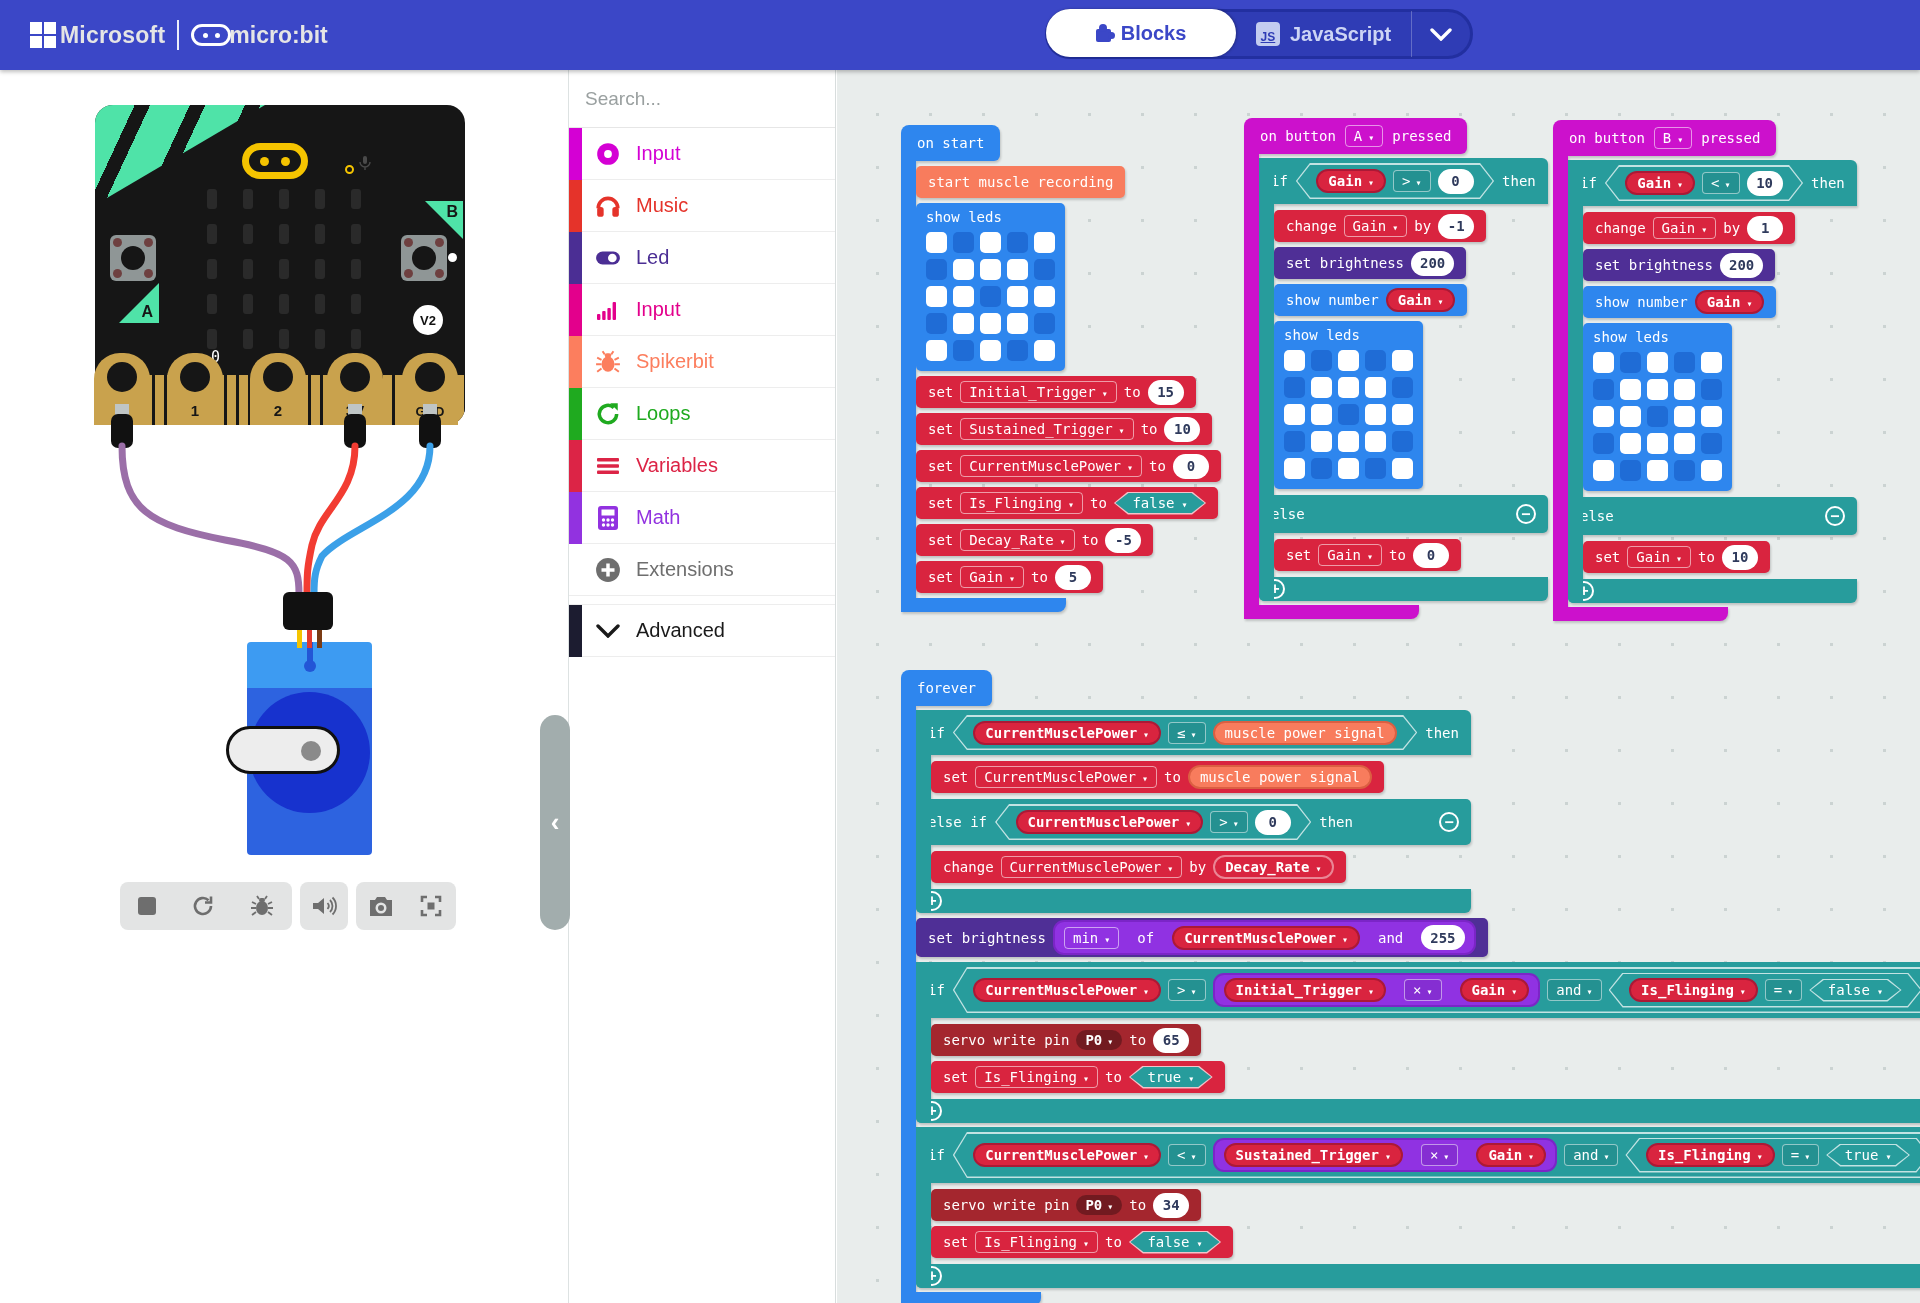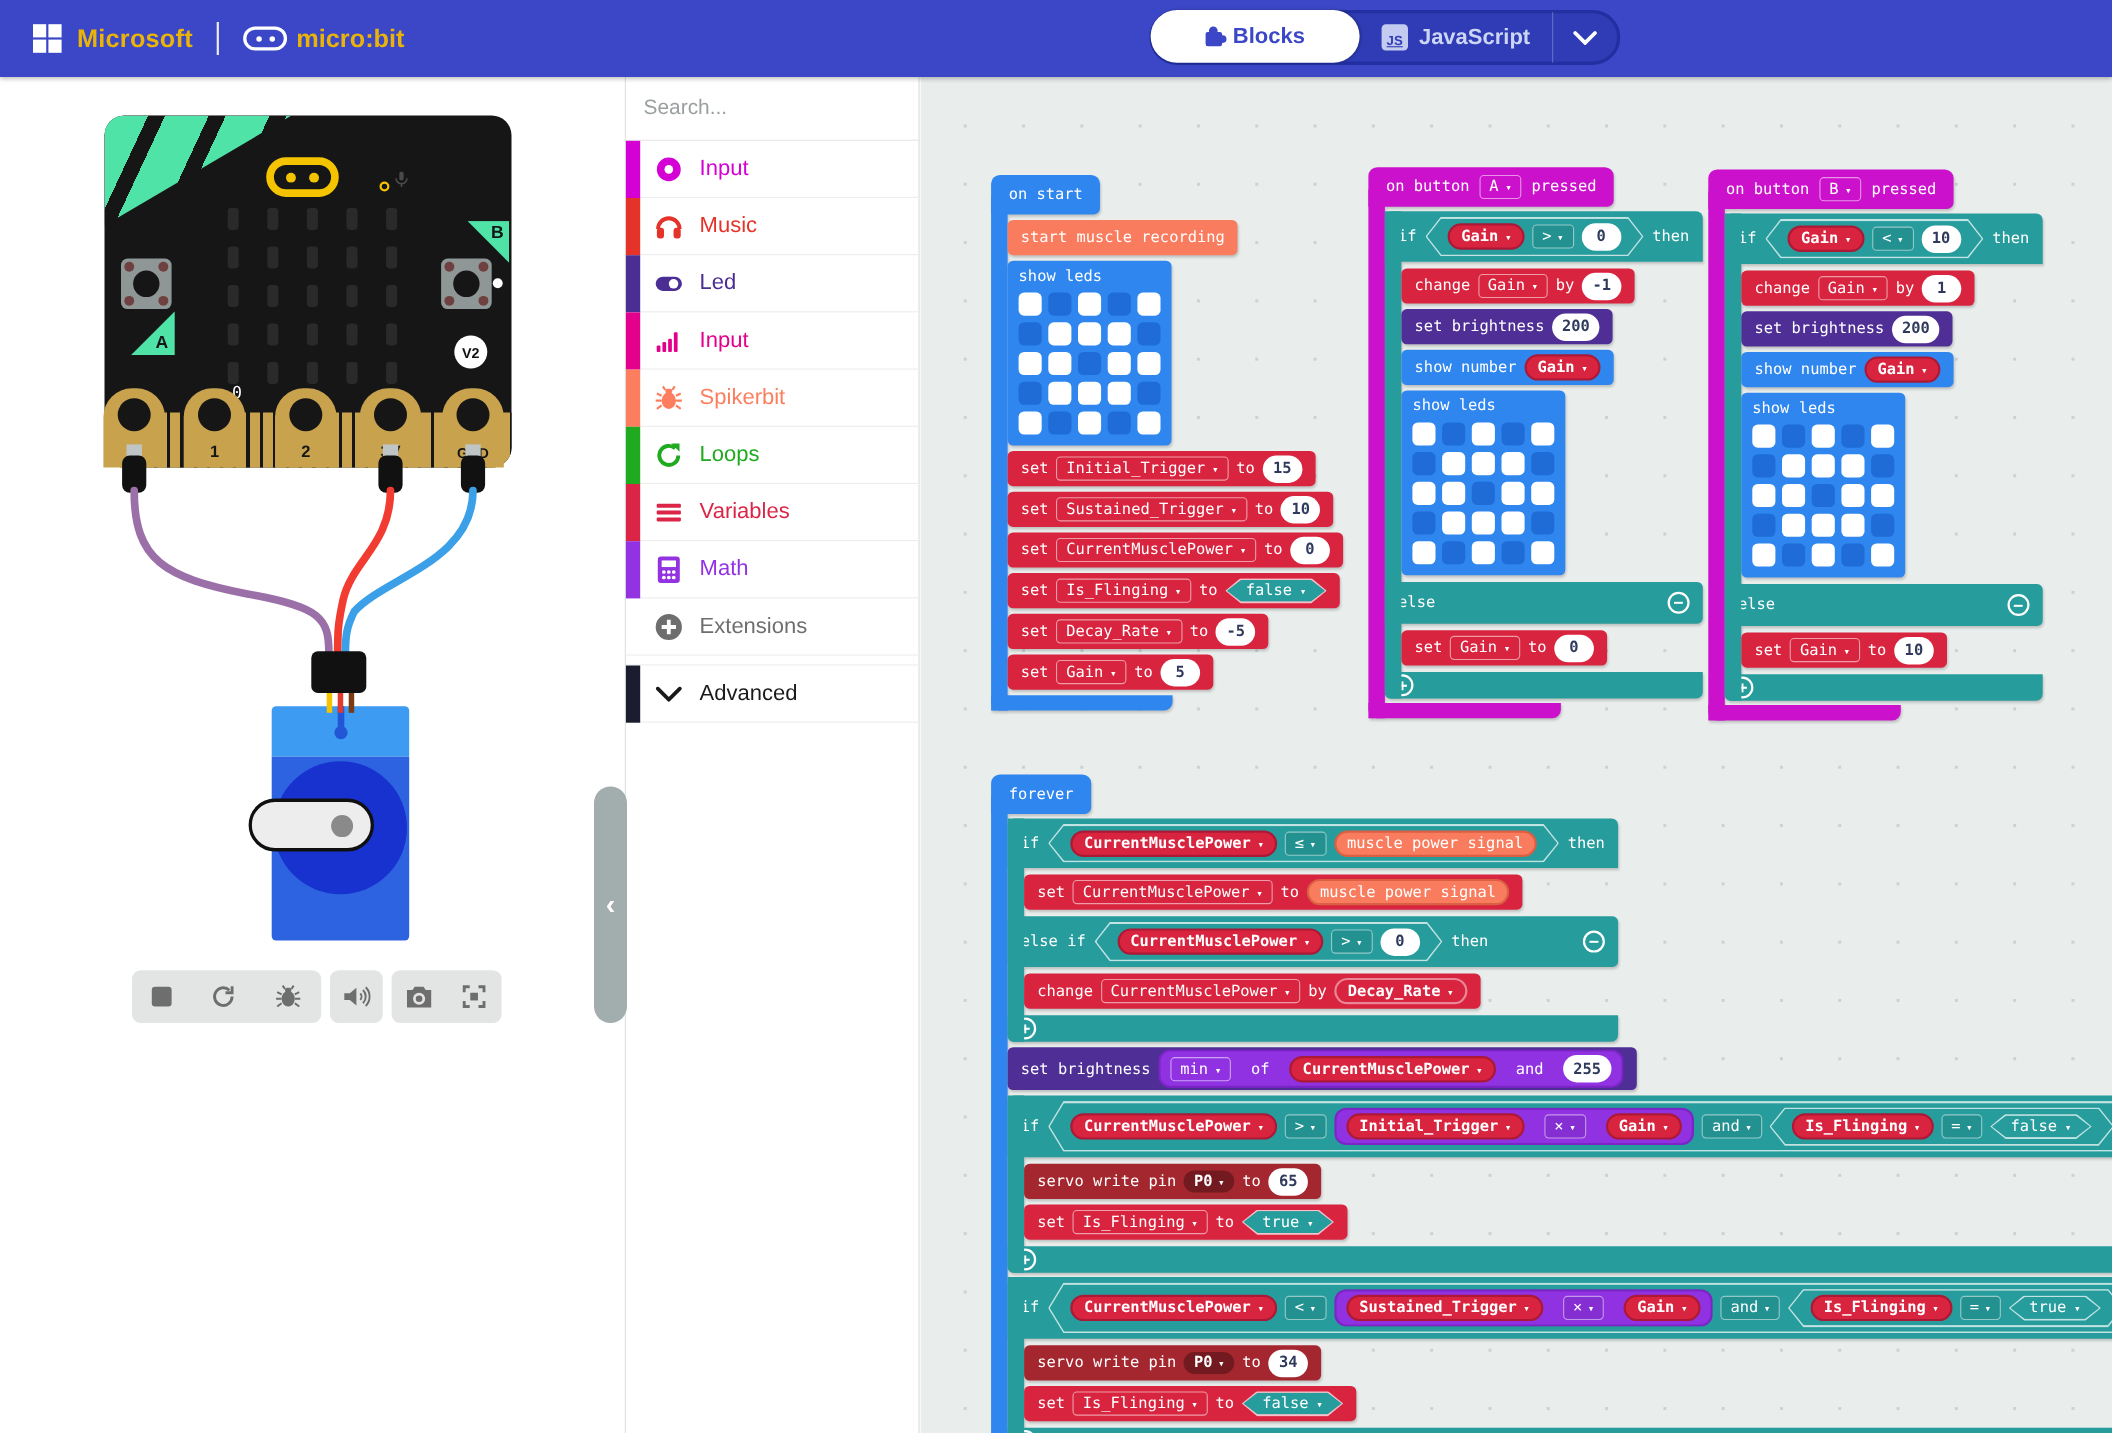--- a/index.html
+++ b/index.html
@@ -3,21 +3,21 @@
 <meta charset="utf-8">
 <style>
   * { margin:0; padding:0; box-sizing:border-box; }
   html,body { width:1920px; height:1303px; overflow:hidden; background:#fff;
     font-family:"Liberation Sans", sans-serif; }
   .abs { position:absolute; }
 
   
   .header { position:absolute; left:0; top:0; width:1920px; height:70px;
     background:#3B47C7; box-shadow:0 2px 4px rgba(0,0,0,.25); z-index:20; }
-  .brand { position:absolute; left:30px; top:0; height:70px; display:flex; align-items:center; gap:14px; color:#eab308; }
+  .brand { position:absolute; left:30px; top:0; height:70px; display:flex; align-items:center; gap:4px; color:#e5e5e5; }
   .mslogo { display:grid; grid-template-columns:12px 12px; grid-template-rows:12px 12px; gap:2px; }
   .mslogo i { background:#fff; }
   .brand-name { font-size:23px; font-weight:700; letter-spacing:.2px; }
   .hdr-sep { width:2px; height:30px; background:rgba(255,255,255,.9); margin:0 8px; }
   .mblogo { width:40px; height:22px; border:3.5px solid #fff; border-radius:12px;
     display:flex; align-items:center; justify-content:center; gap:7px; }
   .mblogo i { width:5px; height:5px; background:#fff; border-radius:50%; }
   .mb-name { font-size:23px; font-weight:700; margin-left:-6px; }
   .toggle { position:absolute; left:1045px; top:9px; height:50px; width:428px;
     background:#2F3CB5; border:3px solid #222FA0; border-radius:26px; display:flex; align-items:center; }
@@ -106,21 +106,21 @@
   
   .workspace { position:absolute; left:837px; top:70px; width:1083px; height:1233px;
     background:#E9EDEC;
     background-image:radial-gradient(#CBD3D2 1.6px, transparent 1.8px);
     background-size:53px 53px; background-position:14px 18px; overflow:hidden; }
   .stack { position:absolute; font:14px "DejaVu Sans Mono",monospace; color:#fff;
     filter:drop-shadow(1px 2px 1px rgba(0,0,0,.18)); }
   .ev { position:relative; padding-left:15px; width:max-content; }
   .ev::before { content:""; position:absolute; left:0; top:20px; bottom:0; width:15px; background:var(--c); }
   .hat { margin-left:-15px; background:var(--c); height:36px; display:flex; align-items:center; gap:9px;
-    padding:0 16px; border-radius:8px 8px 6px 0; width:max-content; position:relative;margin-top:34px; }
+    padding:0 16px; border-radius:8px 8px 6px 0; width:max-content; position:relative; }
   .ecap { margin-left:-15px; height:14px; background:var(--c); border-radius:0 0 8px 8px; }
   .stmt { min-height:32px; display:flex; align-items:center; gap:7px; padding:2px 12px;
     border-radius:5px; width:max-content; margin:5px 0; position:relative; }
   .bg-red{background:#D9243F}.bg-salmon{background:#F87C5D}.bg-blue{background:#2E86EE}
   .bg-dpurple{background:#4F2F96}.bg-maroon{background:#A4262E}
   .showleds { display:block; padding:6px 10px 10px; }
   .ledgrid { display:grid; grid-template-columns:repeat(5,21px); gap:6px; margin-top:7px; width:max-content; }
   .ledgrid .c { width:21px; height:21px; border-radius:5px; background:#1F6CD6; }
   .ledgrid .c.on { background:#fff; }
   .cb { --c:#279C9C; position:relative; padding-left:15px; width:max-content; margin:4px 0; }

